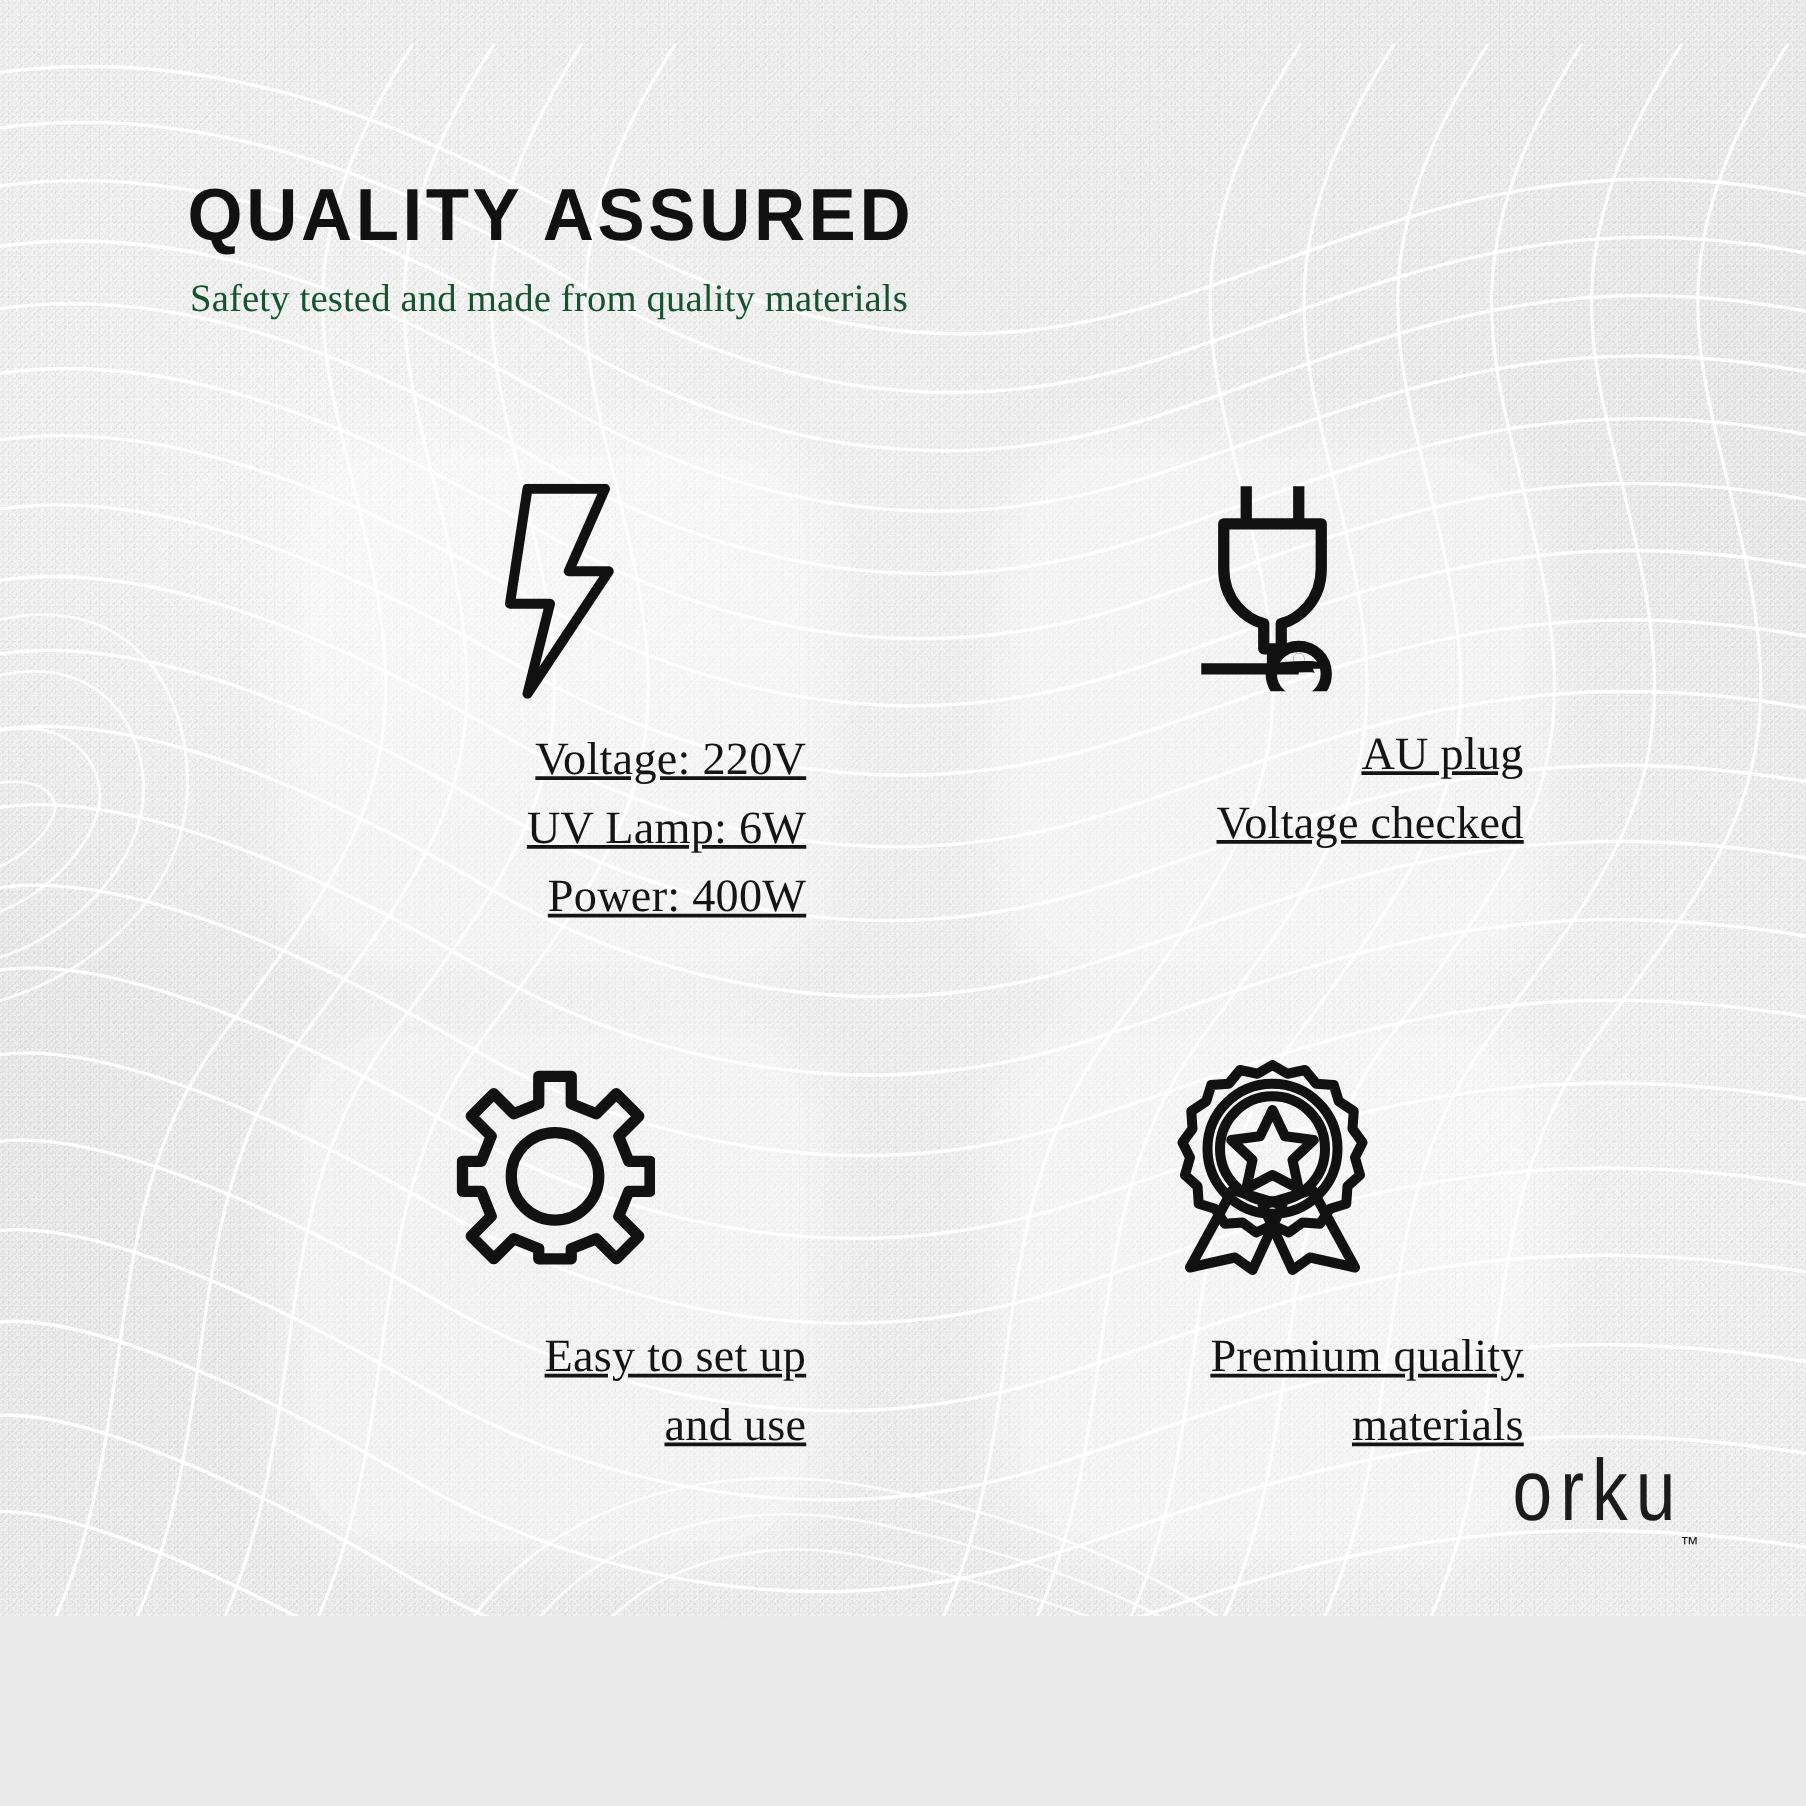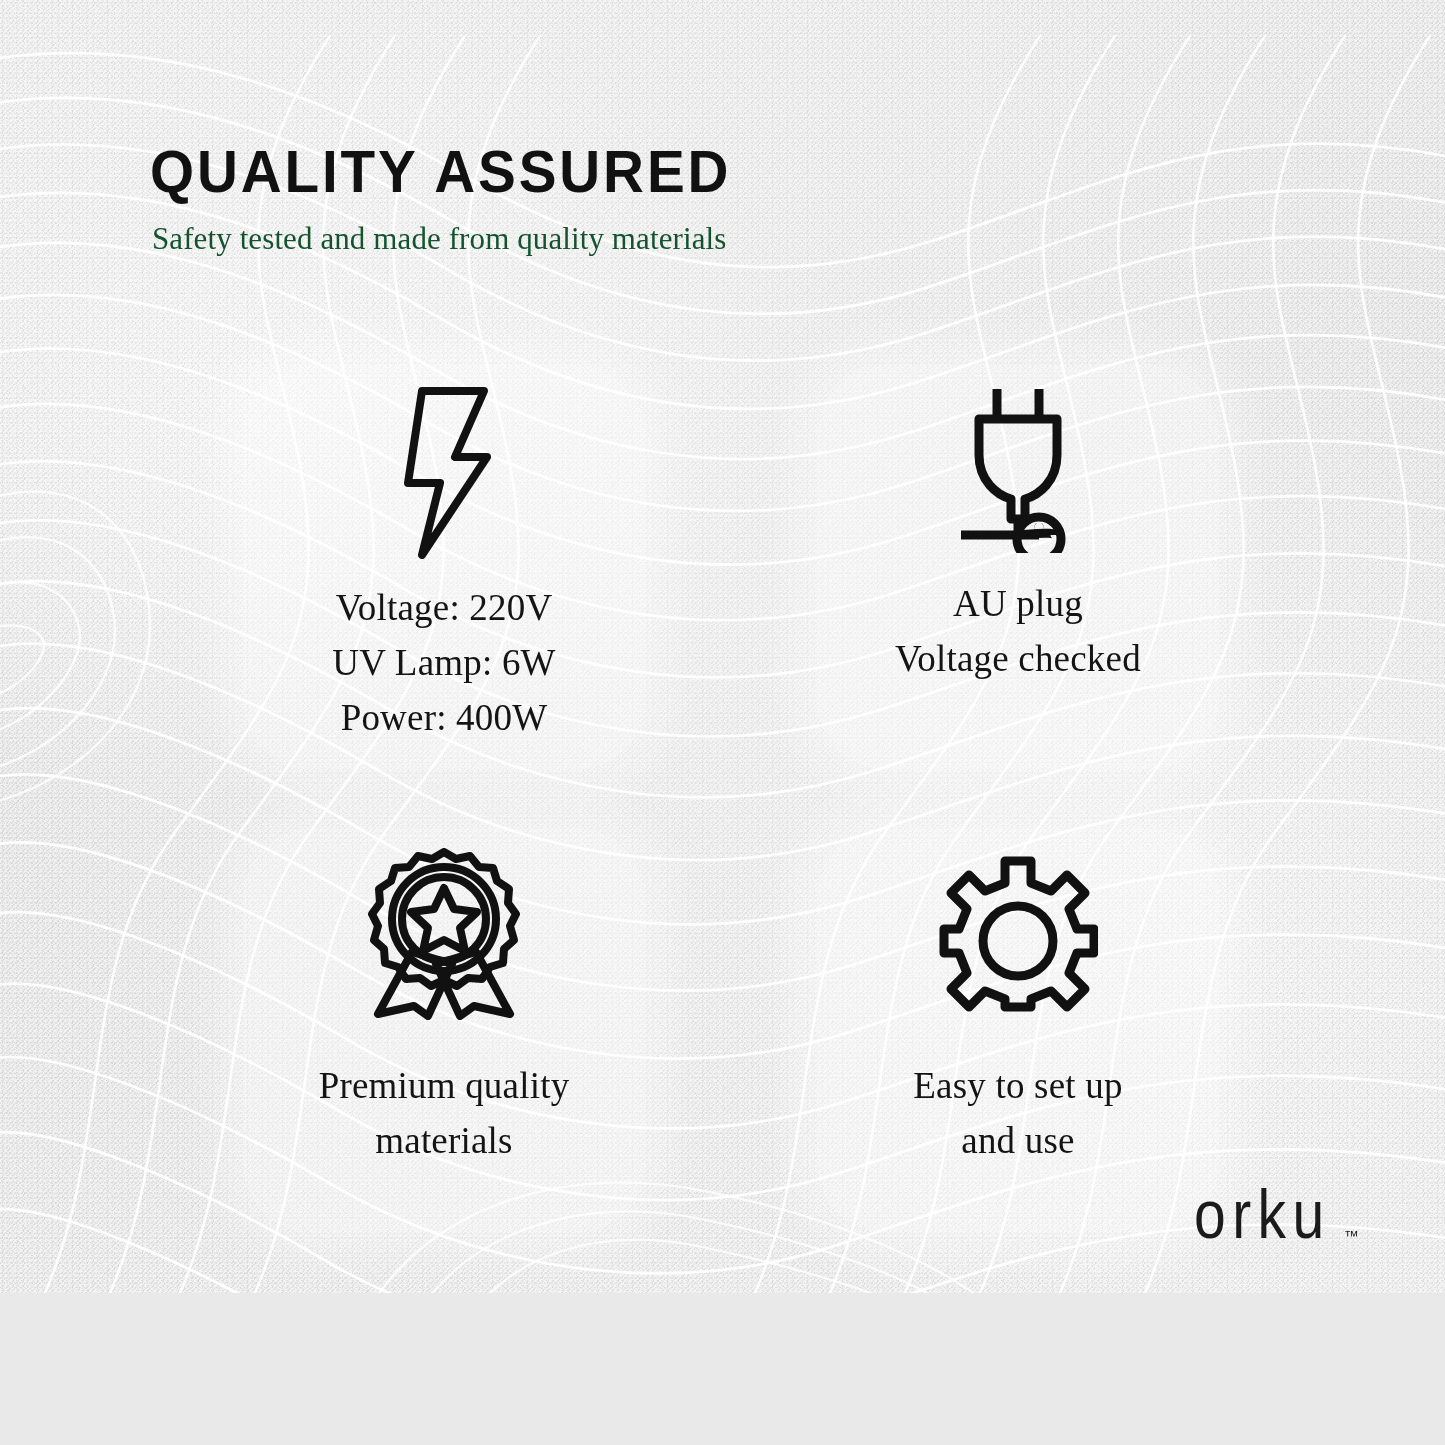--- a/index.html
+++ b/index.html
@@ -94,37 +94,38 @@
   .icon-wrap{
     display:flex;align-items:center;justify-content:center;
     height:215px;width:100%;
   }
   .icon-wrap svg{display:block;}
   .card-text{
     font-family:"Liberation Serif",serif;
     font-size:37px;
     line-height:55px;
     color:#141414;
-    text-align:center;
+    text-align:right;
     width:100%;
     white-space:pre-line;
     letter-spacing:.2px;
+    text-decoration:underline;
   }
   .card-1 .card-text{font-size:37px;line-height:55px;}
   .card-2 .icon-wrap{height:205px;}
   .card-2 .card-text{margin-top:6px;}
   .card-3 .icon-wrap{height:212px;}
   .card-4 .icon-wrap{height:212px;}
   .card-3 .card-text,.card-4 .card-text{margin-top:18px;}
 
   
   .brand{
     position:absolute;
     right:86px;bottom:44px;
-    display:flex;align-items:flex-end;
+    display:flex;align-items:flex-end;flex-direction:column;
   }
   .brand-word{
     font-family:"Liberation Sans",sans-serif;
     font-weight:300;
     font-size:62px;
     line-height:62px;
     letter-spacing:7px;
     color:#1b1b1b;
     transform:scaleY(1.12) scaleX(.92);
     transform-origin:left bottom;
@@ -229,20 +230,35 @@
             <circle cx="80" cy="144" r="0.1"></circle>
             <path d="M59 152 C 59 152, 96 148, 96 152"></path>
             <circle cx="80" cy="144" r="22" transform="translate(0 12)"></circle>
           </svg>
         </div>
         <div class="card-text">AU plug
 Voltage checked</div>
       </div>
     </div>
 
+    <div class="card card-3">
+      <div class="card-inner">
+        <div class="icon-wrap">
+          <svg width="160" height="158" viewBox="0 0 160 158" fill="none" stroke="#111" stroke-width="9" stroke-linejoin="round" stroke-linecap="round">
+            <path d="M67 6 H 93 V 28 L 113 36 L 129 20 L 147 38 L 131 54 L 139 74 H 156 V 98 H 139 L 131 118
+                     L 147 134 L 129 152 L 113 136 L 93 144 V 152 H 67 V 144 L 47 136 L 31 152 L 13 134 L 29 118
+                     L 21 98 H 6 V 74 H 21 L 29 54 L 13 38 L 31 20 L 47 36 L 67 28 Z"></path>
+            <circle cx="80" cy="86" r="35"></circle>
+          </svg>
+        </div>
+        <div class="card-text">Easy to set up
+and use</div>
+      </div>
+    </div>
+
     <div class="card card-4">
       <div class="card-inner">
         <div class="icon-wrap">
           <svg width="156" height="172" viewBox="0 0 156 172" fill="none" stroke="#111" stroke-width="8" stroke-linejoin="round" stroke-linecap="round">
 
             <path d="M46 104 L 12 166 L 48 158 L 62 168 L 86 116 Z"></path>
             <path d="M110 104 L 144 166 L 108 158 L 94 168 L 70 116 Z"></path>
 
             <path d="M78 4 L 90 11 L 104 8 L 113 19 L 127 20 L 131 33 L 143 41 L 142 55 L 150 66
                      L 144 78 L 148 92 L 138 101 L 137 115 L 124 119 L 116 131 L 102 130 L 91 138
@@ -252,35 +268,20 @@
             <circle cx="78" cy="71" r="42"></circle>
 
             <path d="M78 40 L 88 61 L 111 64 L 94 80 L 99 103 L 78 92 L 57 103 L 62 80 L 45 64 L 68 61 Z"></path>
           </svg>
         </div>
         <div class="card-text">Premium quality
 materials</div>
       </div>
     </div>
 
-    <div class="card card-3">
-      <div class="card-inner">
-        <div class="icon-wrap">
-          <svg width="160" height="158" viewBox="0 0 160 158" fill="none" stroke="#111" stroke-width="9" stroke-linejoin="round" stroke-linecap="round">
-            <path d="M67 6 H 93 V 28 L 113 36 L 129 20 L 147 38 L 131 54 L 139 74 H 156 V 98 H 139 L 131 118
-                     L 147 134 L 129 152 L 113 136 L 93 144 V 152 H 67 V 144 L 47 136 L 31 152 L 13 134 L 29 118
-                     L 21 98 H 6 V 74 H 21 L 29 54 L 13 38 L 31 20 L 47 36 L 67 28 Z"></path>
-            <circle cx="80" cy="86" r="35"></circle>
-          </svg>
-        </div>
-        <div class="card-text">Easy to set up
-and use</div>
-      </div>
-    </div>
-
   </div>
 
   <div class="brand">
     <span class="brand-word">orku</span>
     <span class="brand-tm">™</span>
   </div>
 
 </div>
 
 </body></html>

